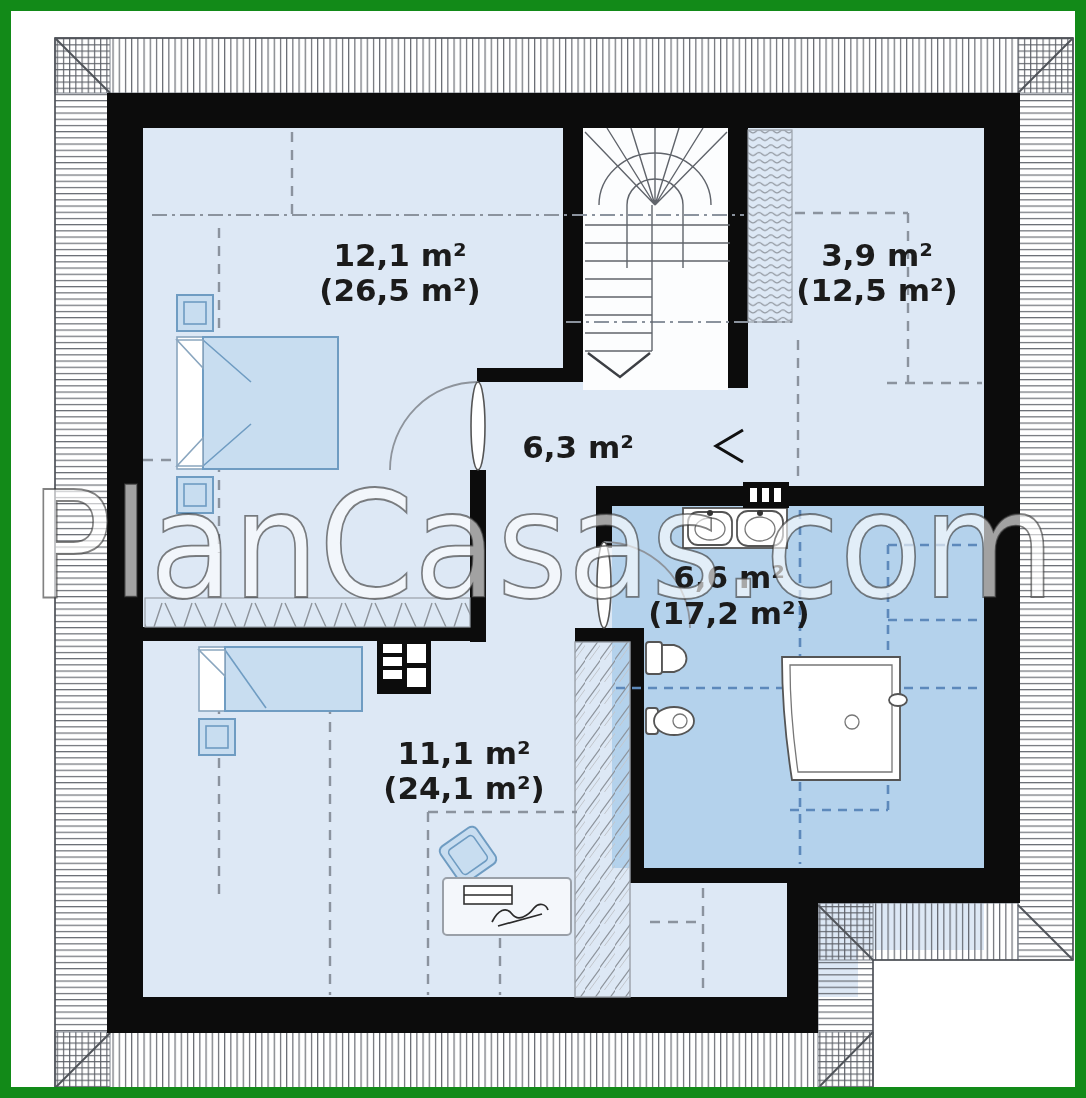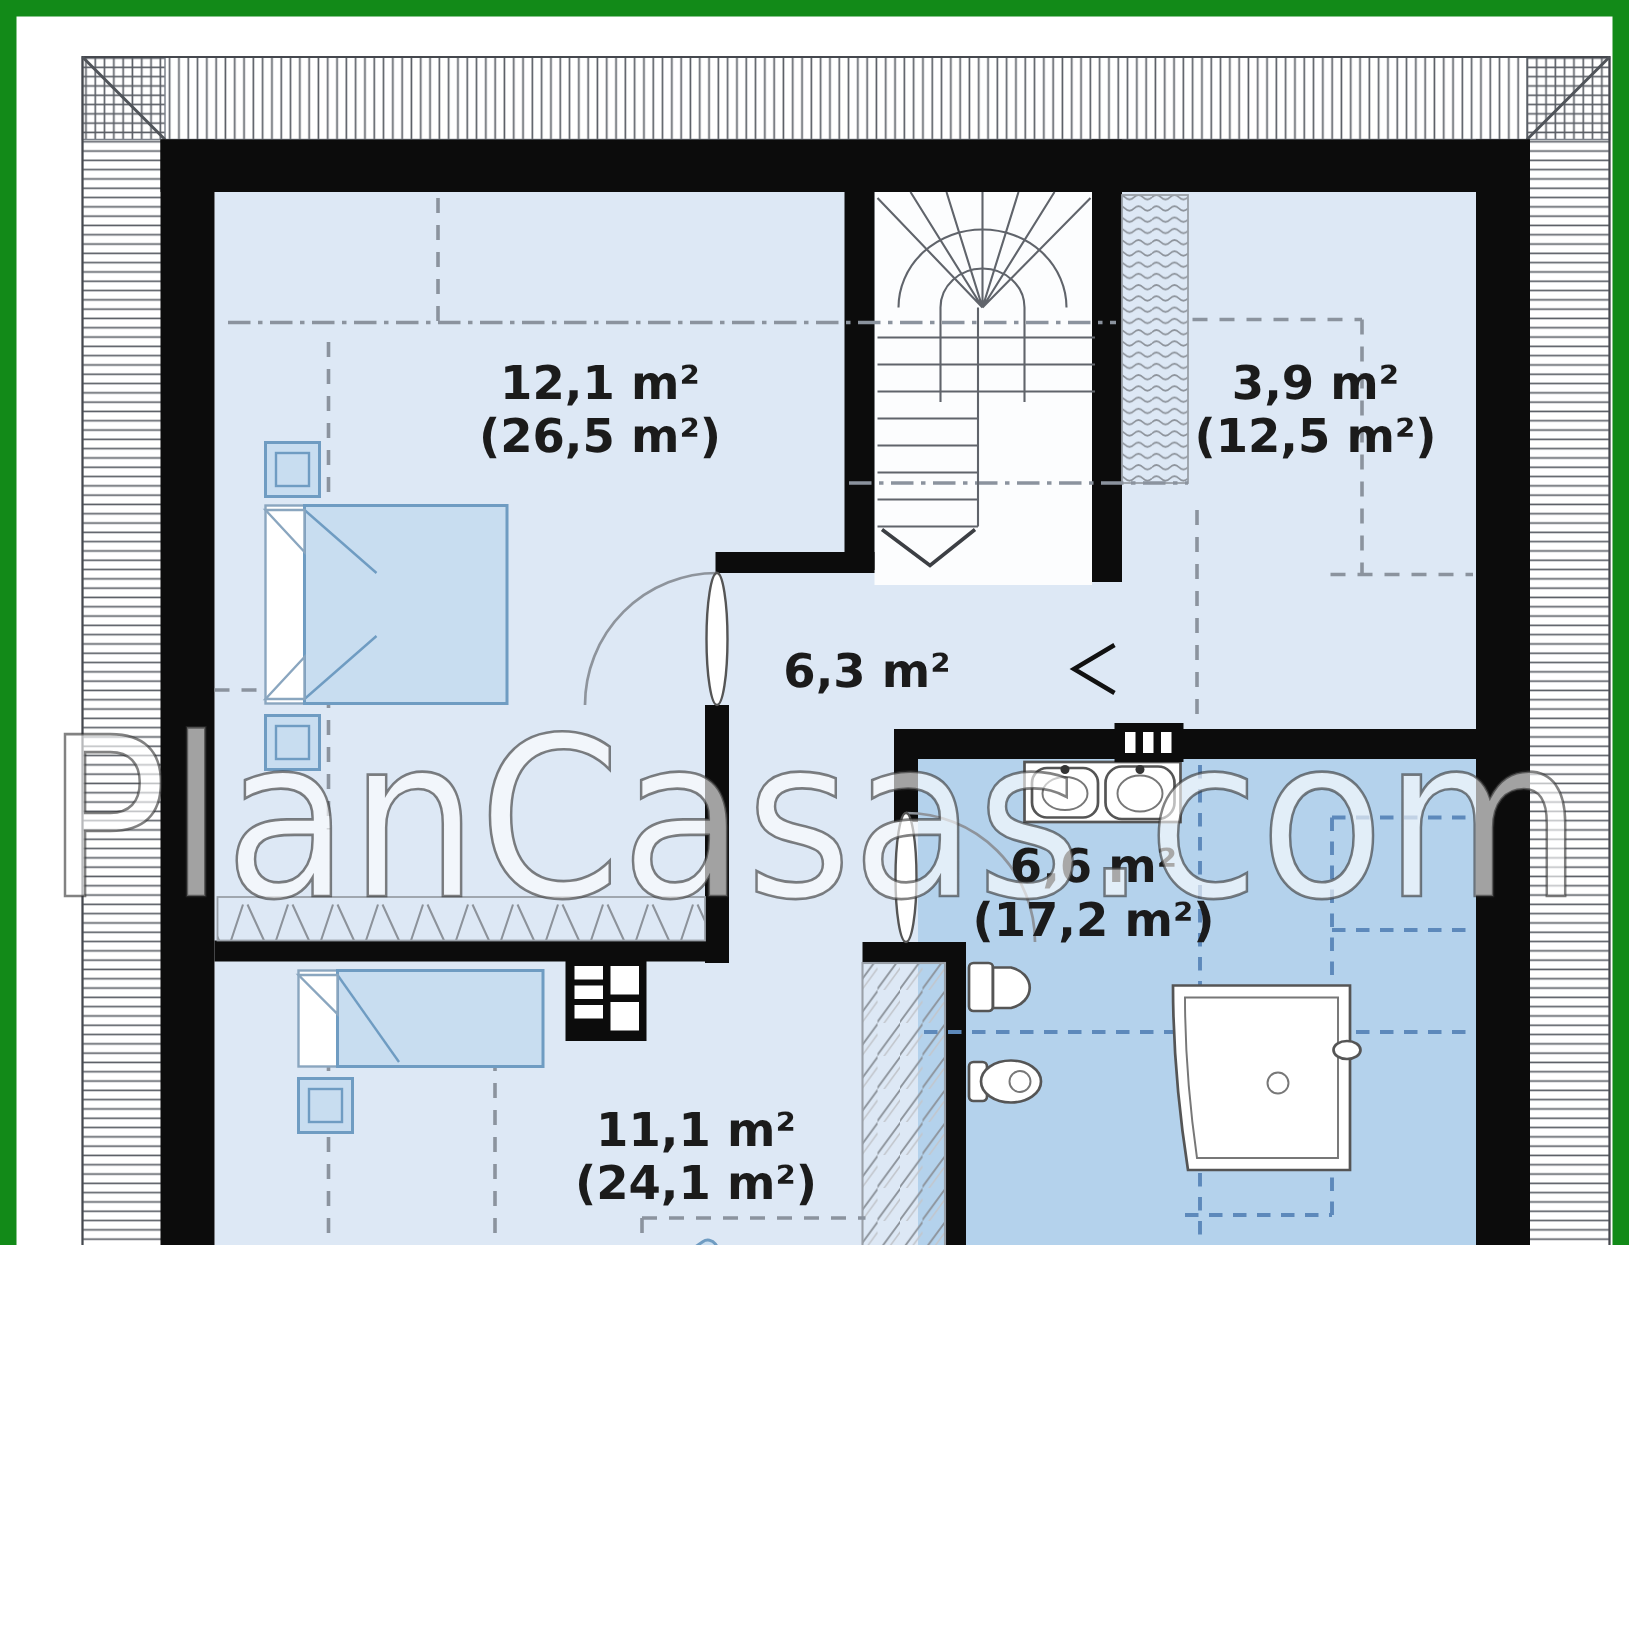--- a/index.html
+++ b/index.html
@@ -1,16 +1,16 @@
 <!DOCTYPE html>
 <html style="--frame_green: #128a18; --wall_black: #0c0c0c; --floor_light: #dde8f5; --floor_bath: #b4d2ec; --furniture_fill: #c8ddf0; --furniture_stroke: #6f9cc2; --dash_gray: #8b939e; --dash_blue: #5d89bb; --roof_line: #5b5f66; --watermark_fill: #ffffff;"><head>
 <meta charset="utf-8">
 <style>
   html,body{margin:0;padding:0;background:#fff;font-family:"DejaVu Sans","Liberation Sans",sans-serif;}
-  .frame{position:relative;width:1086px;height:830px;background:#fff;overflow:hidden;}
+  .frame{position:relative;width:1086px;height:1098px;background:#fff;overflow:hidden;}
   svg{position:absolute;left:0;top:0;}
   .frame-stroke{fill:none;stroke:var(--frame_green,#128a18);stroke-width:11;}
   .floor-light{fill:var(--floor_light,#dde8f5);}
   .floor-bath{fill:var(--floor_bath,#b4d2ec);}
   .stair-bg{fill:#fcfdfe;}
   .wall{fill:var(--wall_black,#0c0c0c);stroke:none;}
   .roofline{stroke:var(--roof_line,#5b5f66);stroke-width:1.1;}
   .band{stroke:#7c828b;stroke-width:1;}
   .miter{stroke:#50545a;stroke-width:2;fill:none;}
   .roofedge{fill:none;stroke:#45484e;stroke-width:1.4;}

